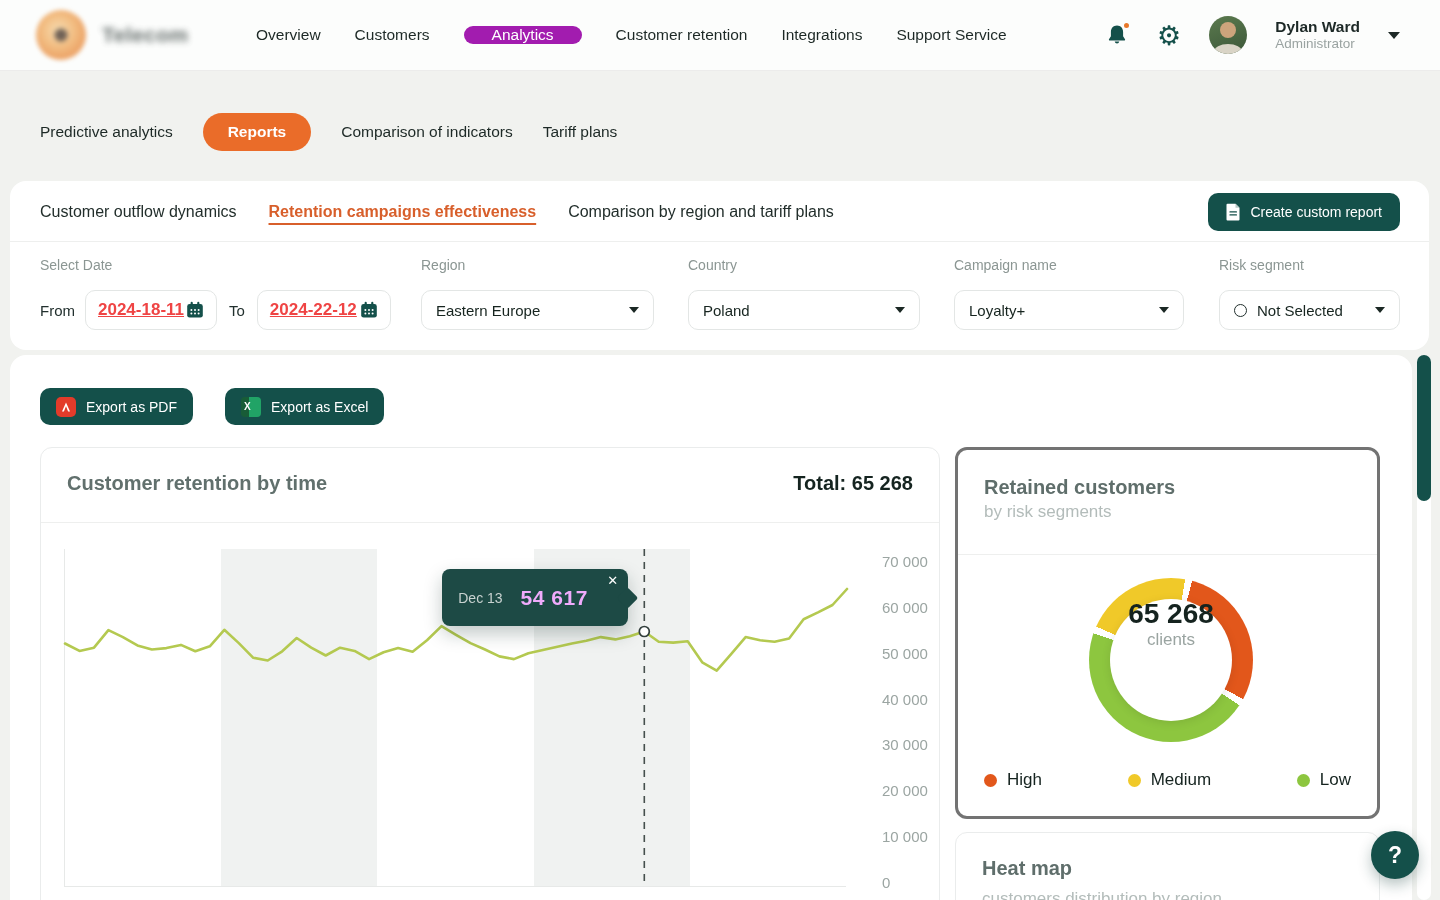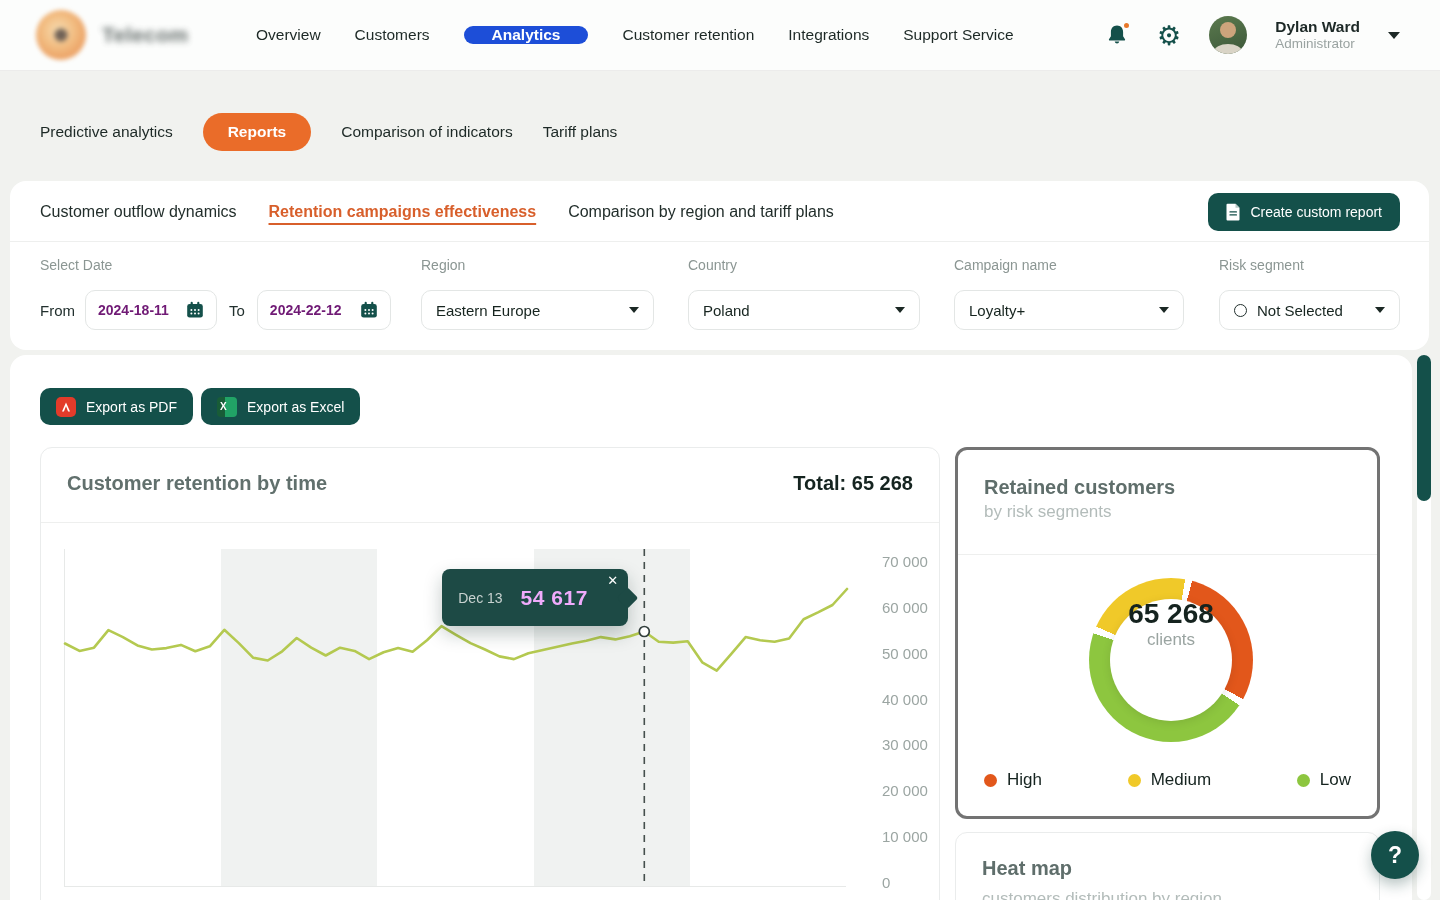--- a/index.html
+++ b/index.html
@@ -9,21 +9,21 @@
   
   .header{position:absolute;top:0;left:0;width:1440px;height:71px;background:#fcfdfc;border-bottom:1px solid #ececeb;display:flex;align-items:center;z-index:20;}
   .brand{display:flex;align-items:center;gap:16px;margin-left:36px;width:190px;}
   .logo{width:50px;height:50px;border-radius:50%;position:relative;flex:0 0 auto;
         background:radial-gradient(circle at 45% 42%, #f7ddb2 0%, #f2bd82 40%, #eca468 68%, rgba(242,189,130,.15) 100%);
         filter:blur(2px);}
   .logo-dot{position:absolute;top:50%;left:50%;transform:translate(-50%,-50%);width:13px;height:13px;border-radius:50%;background:#6f6156;filter:blur(1px);}
   .brand-name{font-size:21px;font-weight:700;color:#404a48;filter:blur(3px);opacity:.8;letter-spacing:.4px;}
   .main-nav{display:flex;align-items:center;gap:34px;margin-left:30px;}
   .nav-item{font-size:15.5px;color:#1d2926;cursor:pointer;white-space:nowrap;}
-  .nav-item.active{background:#1d4ed8;color:#fff;padding:0 28px;border-radius:26px;font-weight:700;}
+  .nav-item.active{background:#a21caf;color:#fff;padding:0 28px;border-radius:26px;font-weight:400;}
   .header-right{margin-left:auto;margin-right:40px;display:flex;align-items:center;gap:28px;}
   .bell-wrap{position:relative;width:24px;height:24px;cursor:pointer;}
   .bell-dot{position:absolute;top:-2px;right:-2px;width:9px;height:9px;border-radius:50%;background:#e8782a;border:2px solid #fcfdfc;}
   .gear{font-family:"DejaVu Sans",sans-serif;font-size:27px;line-height:1;color:#14504a;cursor:pointer;}
   .avatar{width:38px;height:38px;border-radius:50%;background:linear-gradient(160deg,#5b7a4e,#3c5739);position:relative;overflow:hidden;cursor:pointer;flex:0 0 auto;}
   .avatar-head{position:absolute;top:6px;left:50%;transform:translateX(-50%);width:16px;height:16px;border-radius:50%;background:#cda47c;}
   .avatar-body{position:absolute;bottom:-5px;left:50%;transform:translateX(-50%);width:28px;height:15px;border-radius:50% 50% 0 0;background:#d9d4c6;}
   .user{display:flex;flex-direction:column;line-height:1.25;cursor:pointer;}
   .user-name{font-size:15.5px;font-weight:700;color:#1c2826;}
   .user-role{font-size:13.5px;color:#9aa3a1;}
@@ -40,30 +40,30 @@
   .subtab{font-size:16px;color:#222e2b;cursor:pointer;white-space:nowrap;padding-bottom:2px;}
   .subtab.active{color:#d85f2b;font-weight:700;text-decoration:underline;text-underline-offset:6px;text-decoration-thickness:1.5px;}
   .create-report-btn{position:absolute;right:29px;top:12px;height:38px;background:#14504a;color:#fff;border:none;border-radius:10px;font-family:inherit;font-size:14px;padding:12px 18px;display:flex;align-items:center;gap:10px;cursor:pointer;}
   .p1-divider{position:absolute;left:0;right:0;top:60px;height:1px;background:#eeefee;}
   .filters{position:absolute;left:0;top:76px;right:0;height:80px;}
   .f-label{font-size:14px;color:#8b9693;line-height:16px;}
   .f-date{position:absolute;left:30px;top:0;}
   .f-date-row{display:flex;align-items:center;margin-top:17px;}
   .f-inline-label{font-size:15px;color:#22302e;}
   .date-input{height:40px;border:1px solid #e3e6e5;border-radius:10px;background:#fff;display:flex;align-items:center;justify-content:space-between;padding:0 12px;cursor:pointer;}
-  .date-input .d-val{font-size:14px;font-weight:600;color:#701a75;}
+  .date-input .d-val{font-size:17px;font-weight:600;color:#ef4444;text-decoration:underline;}
   .f-select-group{position:absolute;top:0;}
   .select-box{height:40px;border:1px solid #e3e6e5;border-radius:10px;background:#fff;display:flex;align-items:center;padding:0 14px;margin-top:17px;cursor:pointer;}
   .select-value{font-size:15px;color:#16241f;flex:1;}
   .select-caret{width:0;height:0;border-left:5.5px solid transparent;border-right:5.5px solid transparent;border-top:6.5px solid #1b2824;}
   .circle-outline{width:13px;height:13px;border:1.6px solid #22302e;border-radius:50%;margin-right:10px;flex:0 0 auto;}
 
   
   .panel2{position:absolute;left:10px;top:355px;width:1402px;height:560px;background:#fff;border-radius:16px;}
-  .export-row{position:absolute;left:30px;top:33px;display:flex;gap:8px;}
+  .export-row{position:absolute;left:30px;top:33px;display:flex;gap:32px;}
   .export-btn{height:37px;background:#14504a;color:#fff;border:none;border-radius:10px;font-family:inherit;font-size:14px;padding:0 16px;display:flex;align-items:center;gap:10px;cursor:pointer;}
   .pdf-badge{width:20px;height:20px;border-radius:5px;background:#e33b2a;display:flex;align-items:center;justify-content:center;}
   .xls-badge{width:20px;height:20px;border-radius:4px;background:linear-gradient(90deg,#185c37 0 40%,#21a366 40% 100%);display:flex;align-items:center;justify-content:flex-start;color:#fff;font-size:10px;font-weight:800;padding-left:3px;}
 
   
   .chart-card{position:absolute;left:30px;top:92px;width:900px;height:466px;background:#fff;border:1px solid #eaecec;border-radius:12px;}
   .chart-head{position:absolute;left:26px;right:26px;top:24px;display:flex;justify-content:space-between;align-items:baseline;}
   .chart-title{font-size:20px;font-weight:700;color:#61706d;}
   .chart-total{font-size:20px;font-weight:800;color:#152420;}
   .chart-divider{position:absolute;left:0;right:0;top:74px;height:1px;background:#eeefee;}

